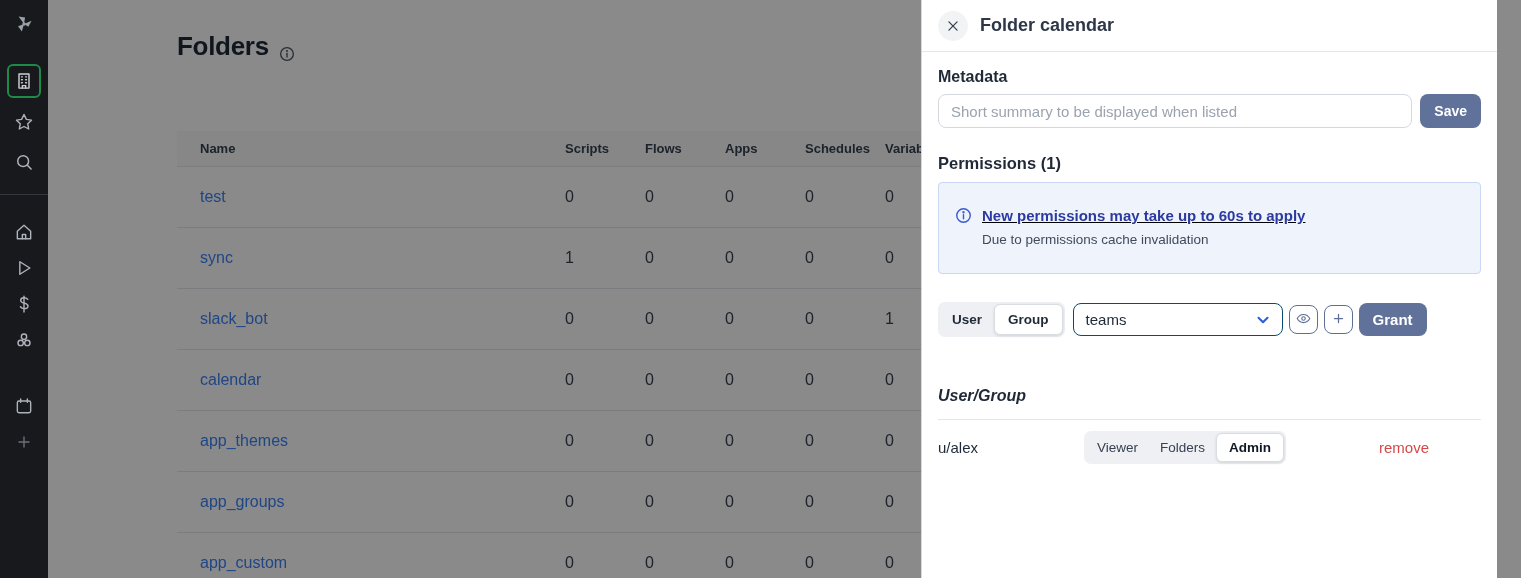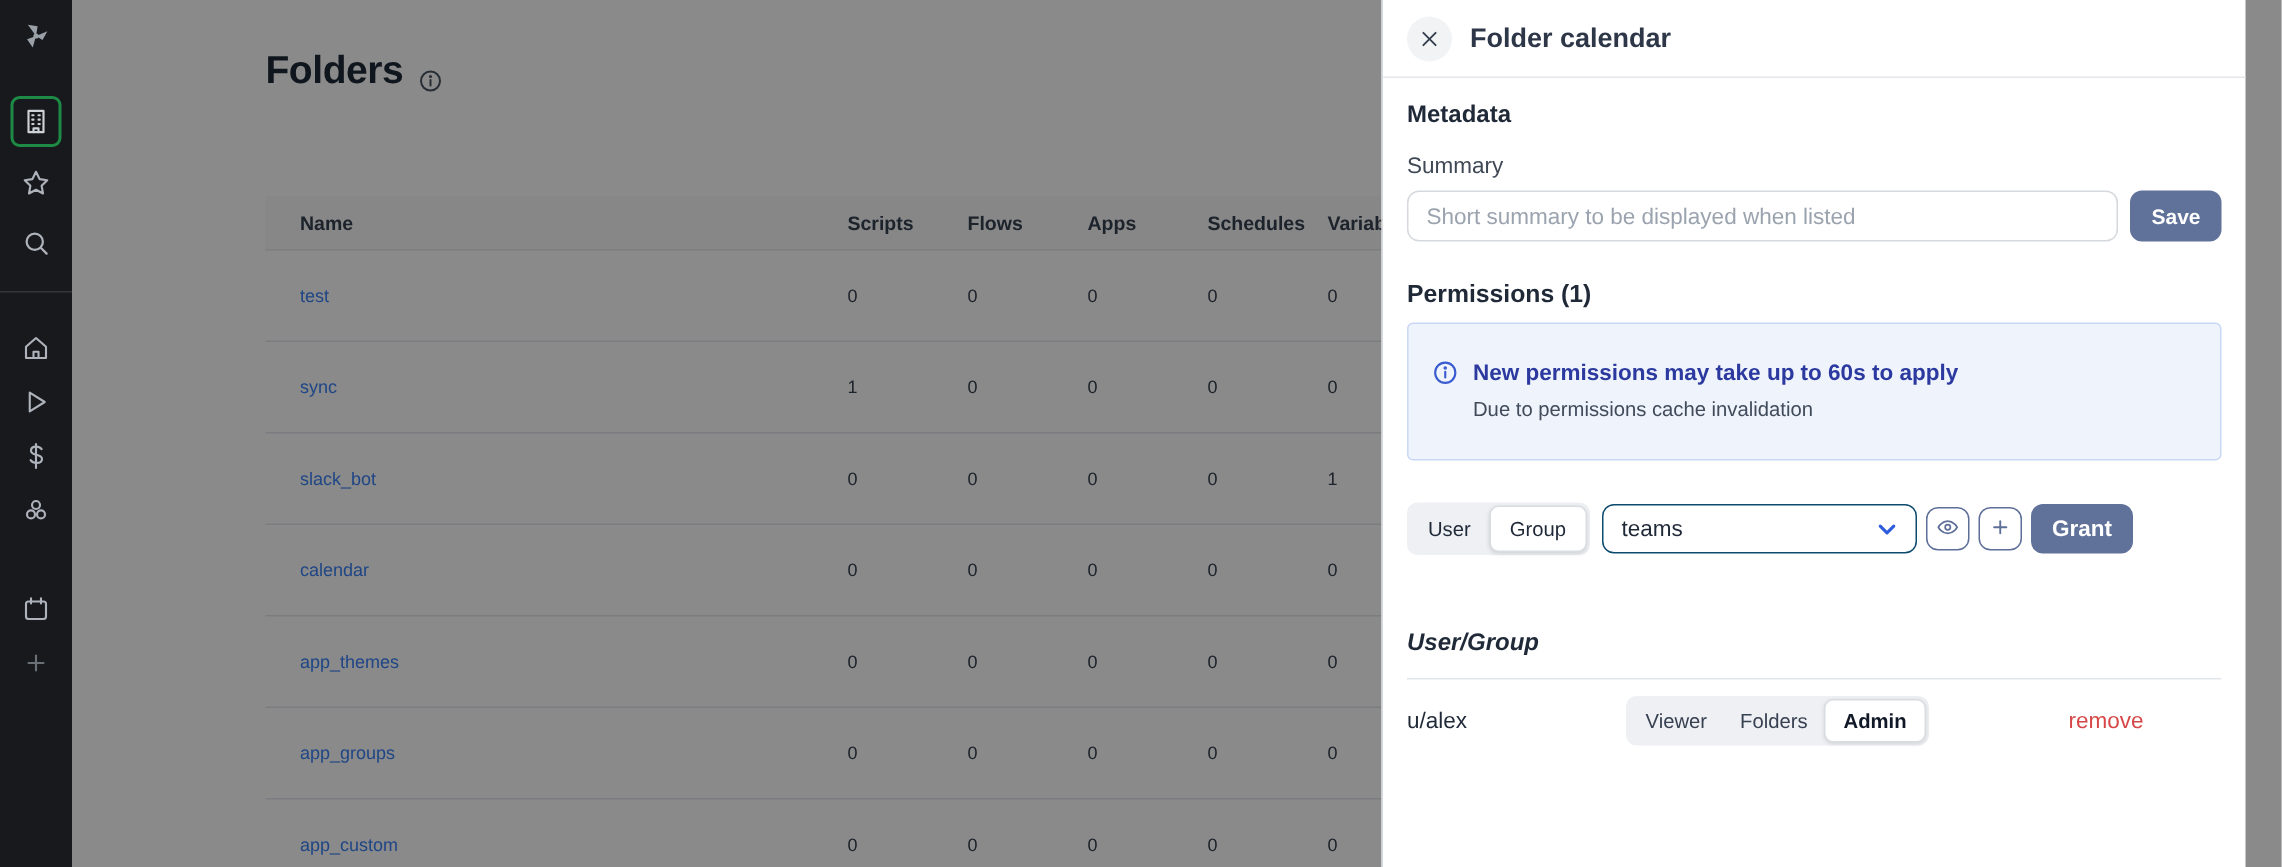--- a/index.html
+++ b/index.html
@@ -15,21 +15,21 @@
   .mt16{margin-top:16px}.mt6{margin-top:6px}.mt4{margin-top:4px}.mt19{margin-top:19px}.mt30{margin-top:30px}
   .side-icon.dim { color:#6b7077; }
 
   
   .main { position:absolute; left:48px; top:0; right:0; bottom:0; background:#fff; padding:26px 0 0 129px; z-index:1; }
   .page-title-row { display:flex; align-items:flex-end; gap:10px; height:36px; }
   .page-title { font-size:26px; font-weight:700; color:#1f2937; letter-spacing:-0.3px; }
   .info-icon-sm { width:16px; height:16px; color:#4b5563; }
   .table { width:1240px; margin-top:69px; }
   .thead { display:flex; height:36px; align-items:center; background:#f9fafb; border-bottom:1px solid #e5e7eb; font-size:13px; font-weight:700; color:#374151; }
-  .trow { display:flex; height:61px; align-items:center; border-bottom:1px solid #e3e6ea; font-size:12px; }
+  .trow { display:flex; height:61px; align-items:center; border-bottom:1px solid #e3e6ea; font-size:16px; }
   .cell.name-col { width:388px; padding-left:23px; }
   .cell.num { width:80px; color:#374151; }
   a.folder-link { color:#3b82f6; text-decoration:none; cursor:pointer; }
 
   
   .backdrop { position:absolute; left:48px; top:0; right:0; bottom:0; background:rgba(0,0,0,0.46); z-index:10; }
 
   
   .drawer { position:absolute; left:921px; top:0; bottom:0; width:576px; background:#fff; z-index:20; border-left:1px solid #d5d9dd; }
   .drawer-header { height:52px; display:flex; align-items:center; gap:12px; padding:0 16px; border-bottom:1px solid #e5e7eb; }
@@ -37,28 +37,28 @@
   .drawer-title { font-size:18px; font-weight:700; color:#2d3748; }
   .drawer-body { padding:16px; }
   .section-h { font-size:16px; font-weight:700; color:#1f2937; }
   .field-label { font-size:15px; color:#3f4855; margin-top:16px; }
   .summary-row { display:flex; gap:8px; margin-top:8px; }
   .text-input { flex:1; height:34px; border:1px solid #d5d9de; border-radius:8px; padding:0 12px; font-size:15px; font-family:"Liberation Sans",sans-serif; color:#1f2937; }
   .text-input::placeholder { color:#9aa3ae; }
   .btn-primary { background:#60719a; color:#fff; border:none; border-radius:8px; font-weight:700; font-size:14px; padding:0 14px; height:34px; cursor:pointer; }
   .perm-h { margin-top:26px; font-size:16.5px; }
   .alert { margin-top:9px; background:#eef3fc; border:1px solid #c9d8f4; border-radius:4px; padding:16px 16px 26px 16px; }
-  .alert-title-row { display:flex; align-items:center; gap:10px; margin-top:8px; }
+  .alert-title-row { display:flex; align-items:center; gap:10px; margin-top:8px;text-decoration:underline; }
   .alert-title { font-size:15px; font-weight:700; color:#2c3aa0; }
   .alert-icon { width:17px; height:17px; color:#3b5bd1; flex:none; }
   .alert-sub { margin-left:27px; margin-top:8px; font-size:13.5px; color:#414b5a; }
 
   .grant-row { margin-top:28px; display:flex; align-items:center; }
   .segmented { background:#eef0f3; border-radius:7px; padding:2px; display:flex; align-items:center; }
-  .seg-item { padding:6px 12px; font-size:13.5px; font-weight:400; color:#1f2937; border-radius:6px; cursor:pointer; white-space:nowrap; }
+  .seg-item { padding:6px 12px; font-size:13.5px; font-weight:700; color:#1f2937; border-radius:6px; cursor:pointer; white-space:nowrap; }
   .seg-item.selected { background:#fff; border:1px solid #d9dde2; box-shadow:0 1px 3px rgba(0,0,0,0.12); padding:7px 13px; }
   .select-box { margin-left:8px; width:210px; height:33px; border:1px solid #0c4a6e; border-radius:8px; background:#fff; display:flex; align-items:center; padding:0 10px 0 12px; cursor:pointer; }
   .select-value { flex:1; font-size:15px; color:#1f2937; }
   .chev { width:18px; height:18px; color:#2f5ddd; }
   .icon-btn { margin-left:6px; width:29px; height:29px; border:1px solid #5d6f99; border-radius:8px; background:#fff; display:flex; align-items:center; justify-content:center; color:#5d6f99; cursor:pointer; }
   .icon-btn svg { width:15px; height:15px; }
   .grant-btn { margin-left:6px; height:33px; font-size:15px; }
 
   .ug-h { margin-top:50px;font-style:italic; }
   .ug-divider { border-top:1px solid #e2e5e9; margin-top:14px; }
@@ -236,21 +236,20 @@
       <svg width="14" height="14" viewBox="0 0 24 24" fill="none" stroke="currentColor" stroke-width="2.2" stroke-linecap="round">
         <line x1="5" y1="5" x2="19" y2="19"></line>
           <line x1="19" y1="5" x2="5" y2="19"></line>
       </svg>
     </button>
     <div class="drawer-title">Folder calendar</div>
   </div>
 
   <div class="drawer-body">
     <h2 class="section-h">Metadata</h2>
-    <div class="field-label">Summary</div>
     <div class="summary-row">
       <input class="text-input" type="text" placeholder="Short summary to be displayed when listed" style="">
       <button class="btn-primary">Save</button>
     </div>
 
     <h2 class="section-h perm-h">Permissions (1)</h2>
 
     <div class="alert">
       <div class="alert-title-row">
         <span class="alert-icon">

